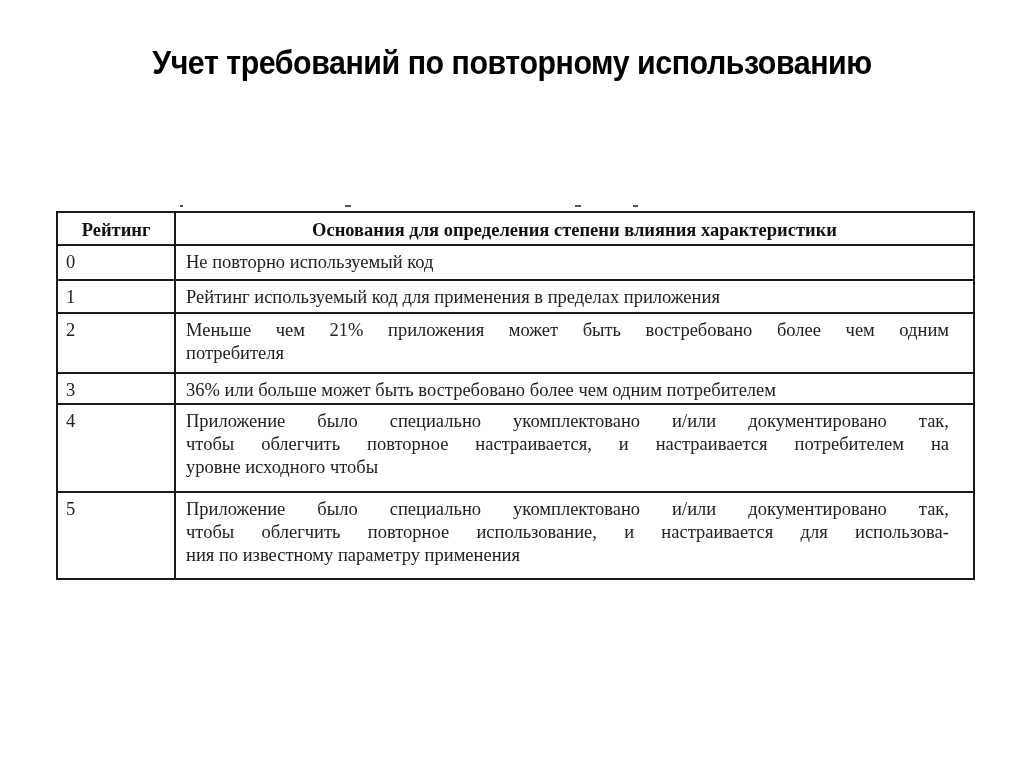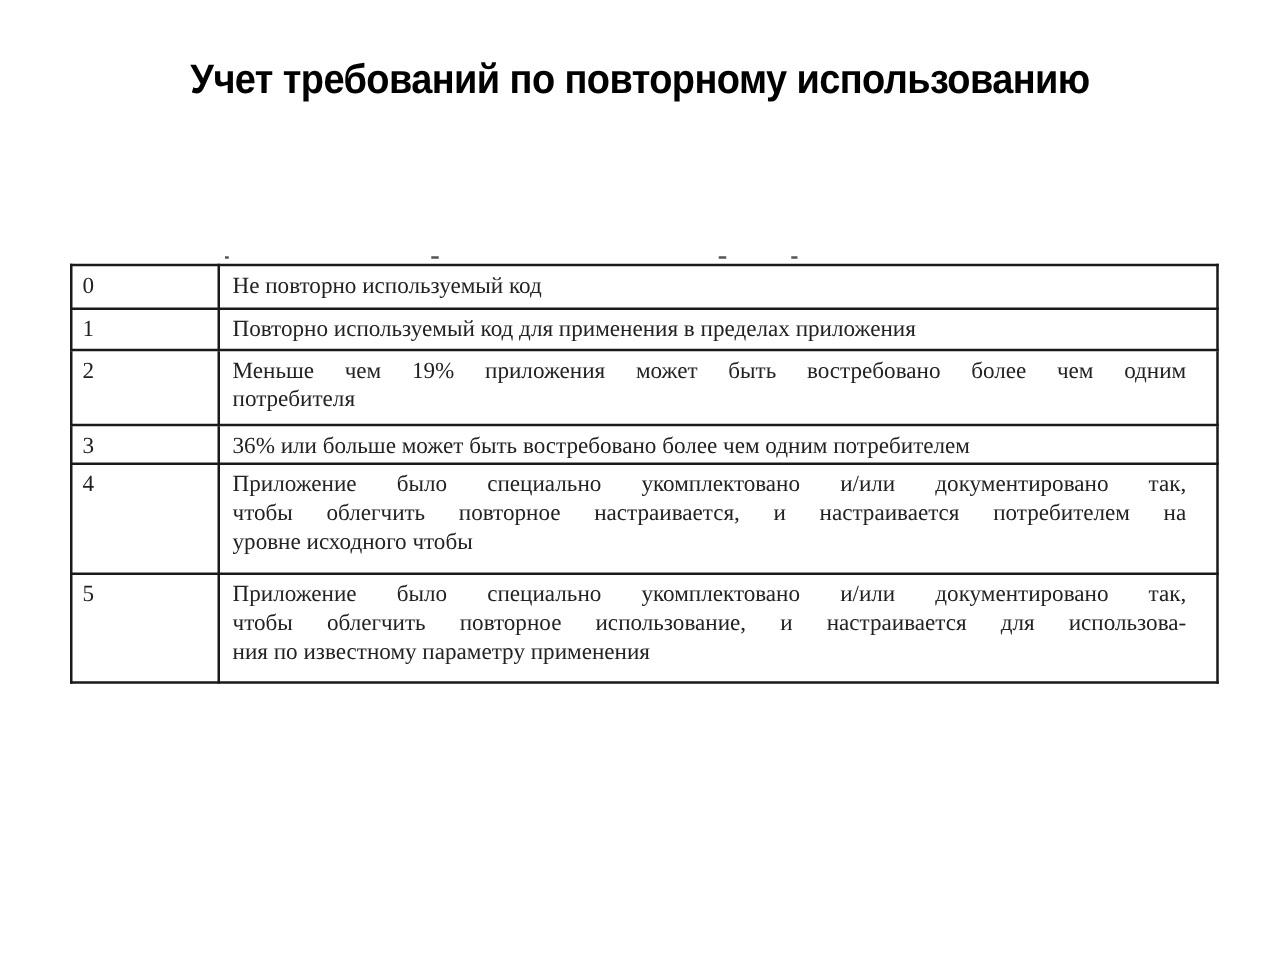--- a/index.html
+++ b/index.html
@@ -92,50 +92,54 @@
 <div class="artifact" style="left:575px;width:6px;"></div>
 <div class="artifact" style="left:633px;width:5px;"></div>
 
 <div class="table-wrap">
   <table class="reuse-table">
     <colgroup>
       <col class="c1">
       <col class="c2">
     </colgroup>
     <tbody>
+        <tr class="h-row">
+      <th>Рейтинг</th>
+      <th>Основания для определения степени влияния характеристики</th>
+    </tr>
 
     <tr class="r0">
       <td class="rating">
             <span class="txt">0</span>
           </td>
       <td class="desc">
             <span class="txt">
         <span class="line last">Не повторно используемый код</span>
       </span>
           </td>
     </tr>
 
     <tr class="r1">
       <td class="rating">
             <span class="txt">1</span>
           </td>
       <td class="desc">
             <span class="txt">
-        <span class="line last">Повторно используемый код для применения в пределах приложения</span>
+        <span class="line last">Рейтинг используемый код для применения в пределах приложения</span>
       </span>
           </td>
     </tr>
 
     <tr class="r2">
       <td class="rating">
             <span class="txt">2</span>
           </td>
       <td class="desc">
             <span class="txt">
-        <span class="line">Меньше чем 19% приложения может быть востребовано более чем одним</span>
+        <span class="line">Меньше чем 21% приложения может быть востребовано более чем одним</span>
         <span class="line last">потребителя</span>
       </span>
           </td>
     </tr>
 
     <tr class="r3">
       <td class="rating">
             <span class="txt">3</span>
           </td>
       <td class="desc">

